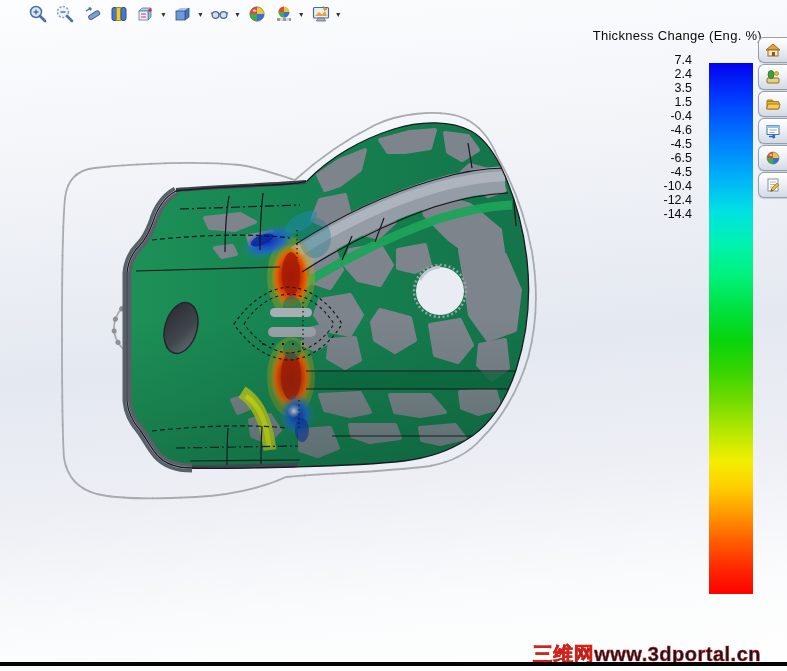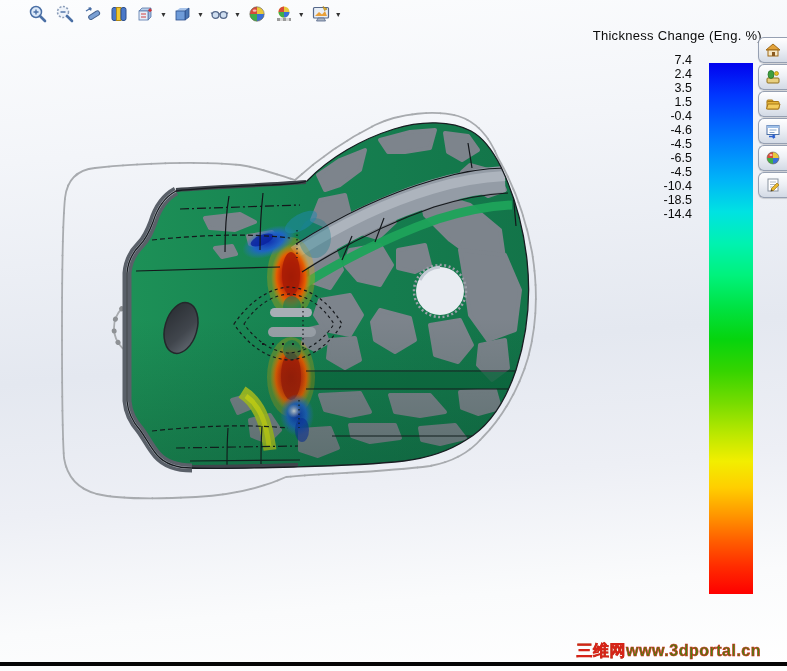--- a/index.html
+++ b/index.html
@@ -16,22 +16,22 @@
   .colorbar{position:absolute;left:709px;top:63px;width:44px;height:531px;z-index:3;}
   .ticks{position:absolute;top:53px;right:95px;height:547px;width:56px;display:flex;
     flex-direction:column;justify-content:flex-start;align-items:flex-end;z-index:4;}
   .tick{font-size:12.5px;color:#0b0b0b;height:14px;line-height:14px;}
   
   .taskpane{position:absolute;top:37px;right:0;z-index:6;display:flex;flex-direction:column;gap:1px;}
   .tp-btn{width:28px;height:24px;border:1px solid #96a0b2;border-right:none;border-radius:6px 0 0 6px;
     background:linear-gradient(180deg,#ffffff 0%,#eef1f6 45%,#d3dae5 100%);
     display:flex;align-items:center;justify-content:center;box-shadow:0 1px 1px rgba(0,0,0,.15);}
   
-  .watermark{position:absolute;top:641px;right:26px;z-index:7;font-size:16px;font-weight:700;
-    letter-spacing:.5px;color:#4d7c0f;-webkit-text-stroke:.6px #d62318;}
+  .watermark{position:absolute;top:641px;right:26px;z-index:7;font-size:20px;font-weight:700;
+    letter-spacing:.5px;color:#0f172a;-webkit-text-stroke:.6px #d62318;}
   .bottombar{position:absolute;left:0;top:662px;width:787px;height:4px;background:#050505;z-index:7;}
 </style>
 </head>
 <body>
 
 <svg id="viewport-svg" width="787" height="671" viewBox="0 0 787 671">
   <defs>
     <linearGradient id="gGreen" x1="0" y1="0" x2="1" y2="0">
       <stop offset="0" stop-color="#1d9157"></stop>
         <stop offset="0.45" stop-color="#168151"></stop>
@@ -296,21 +296,21 @@
     <div class="tick">7.4</div>
     <div class="tick">2.4</div>
     <div class="tick">3.5</div>
     <div class="tick">1.5</div>
     <div class="tick">-0.4</div>
     <div class="tick">-4.6</div>
     <div class="tick">-4.5</div>
     <div class="tick">-6.5</div>
     <div class="tick">-4.5</div>
     <div class="tick">-10.4</div>
-    <div class="tick">-18.5</div>
+    <div class="tick">-12.4</div>
     <div class="tick">-14.4</div>
   </div>
 
 <div class="taskpane">
   <div class="tp-btn">
     <svg width="16" height="16">
       <polygon points="1,8 8,2 15,8" fill="#e2a23a" stroke="#a06a18"></polygon>
       <rect x="3" y="8" width="10" height="6" fill="#f5e8c8" stroke="#a06a18"></rect>
       <rect x="7" y="10" width="3" height="4" fill="#8a5a20"></rect>
     </svg>

